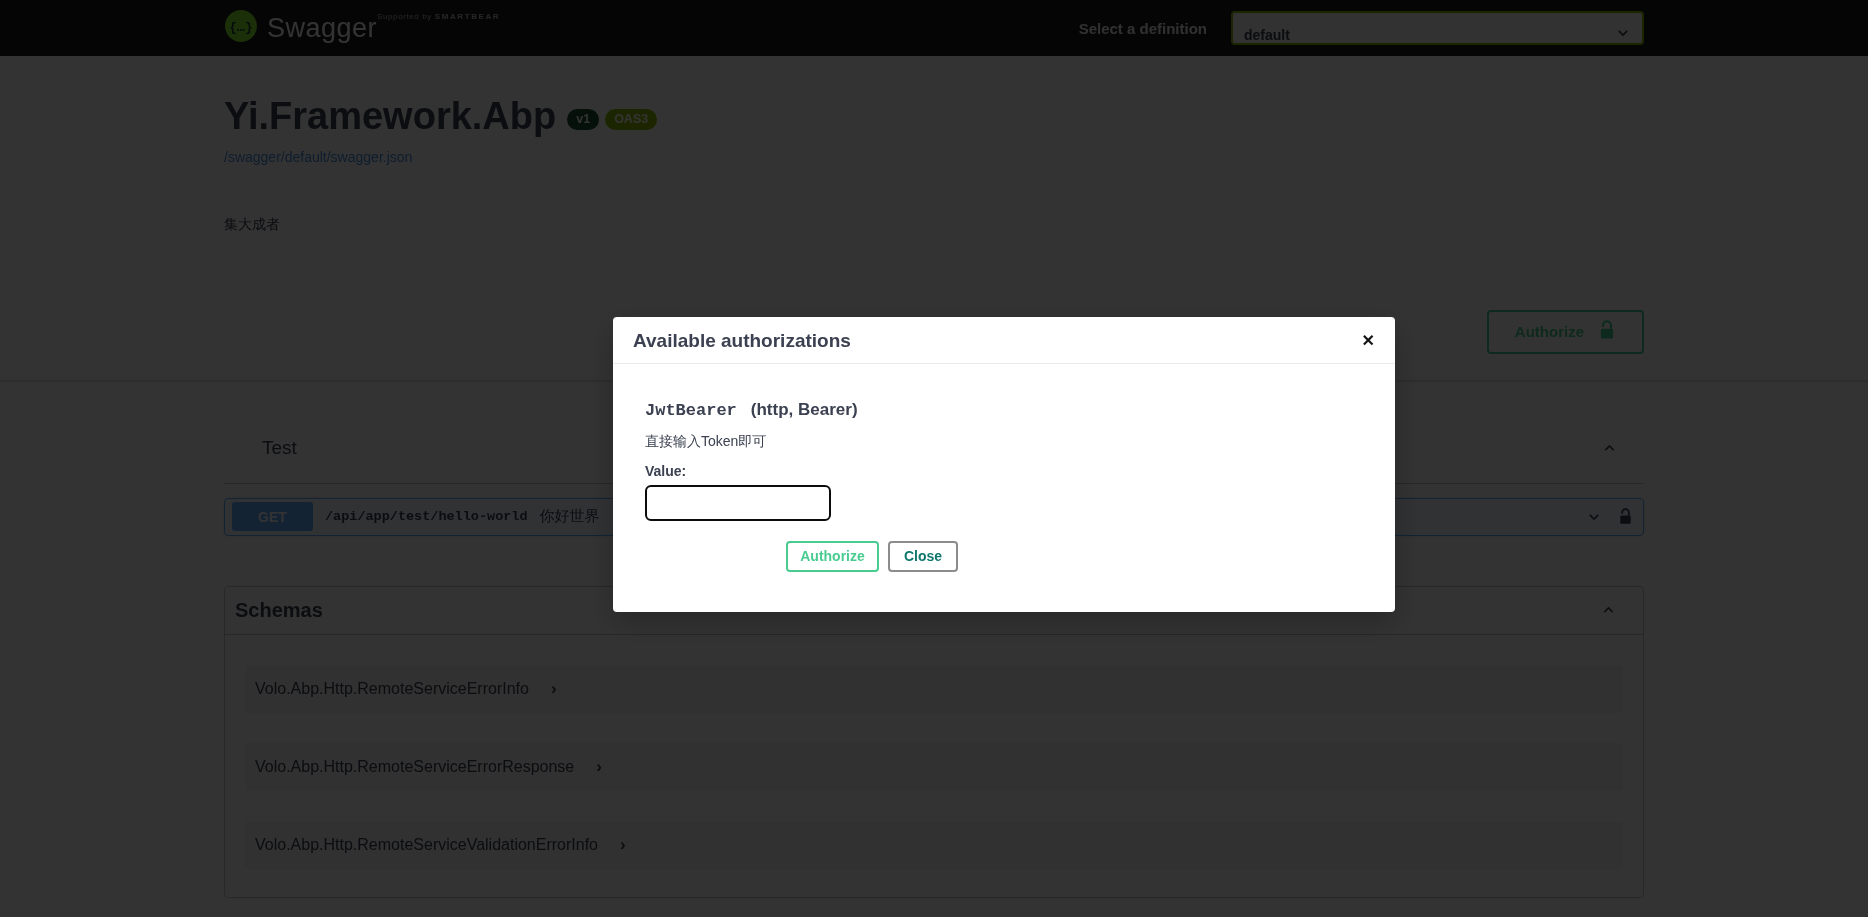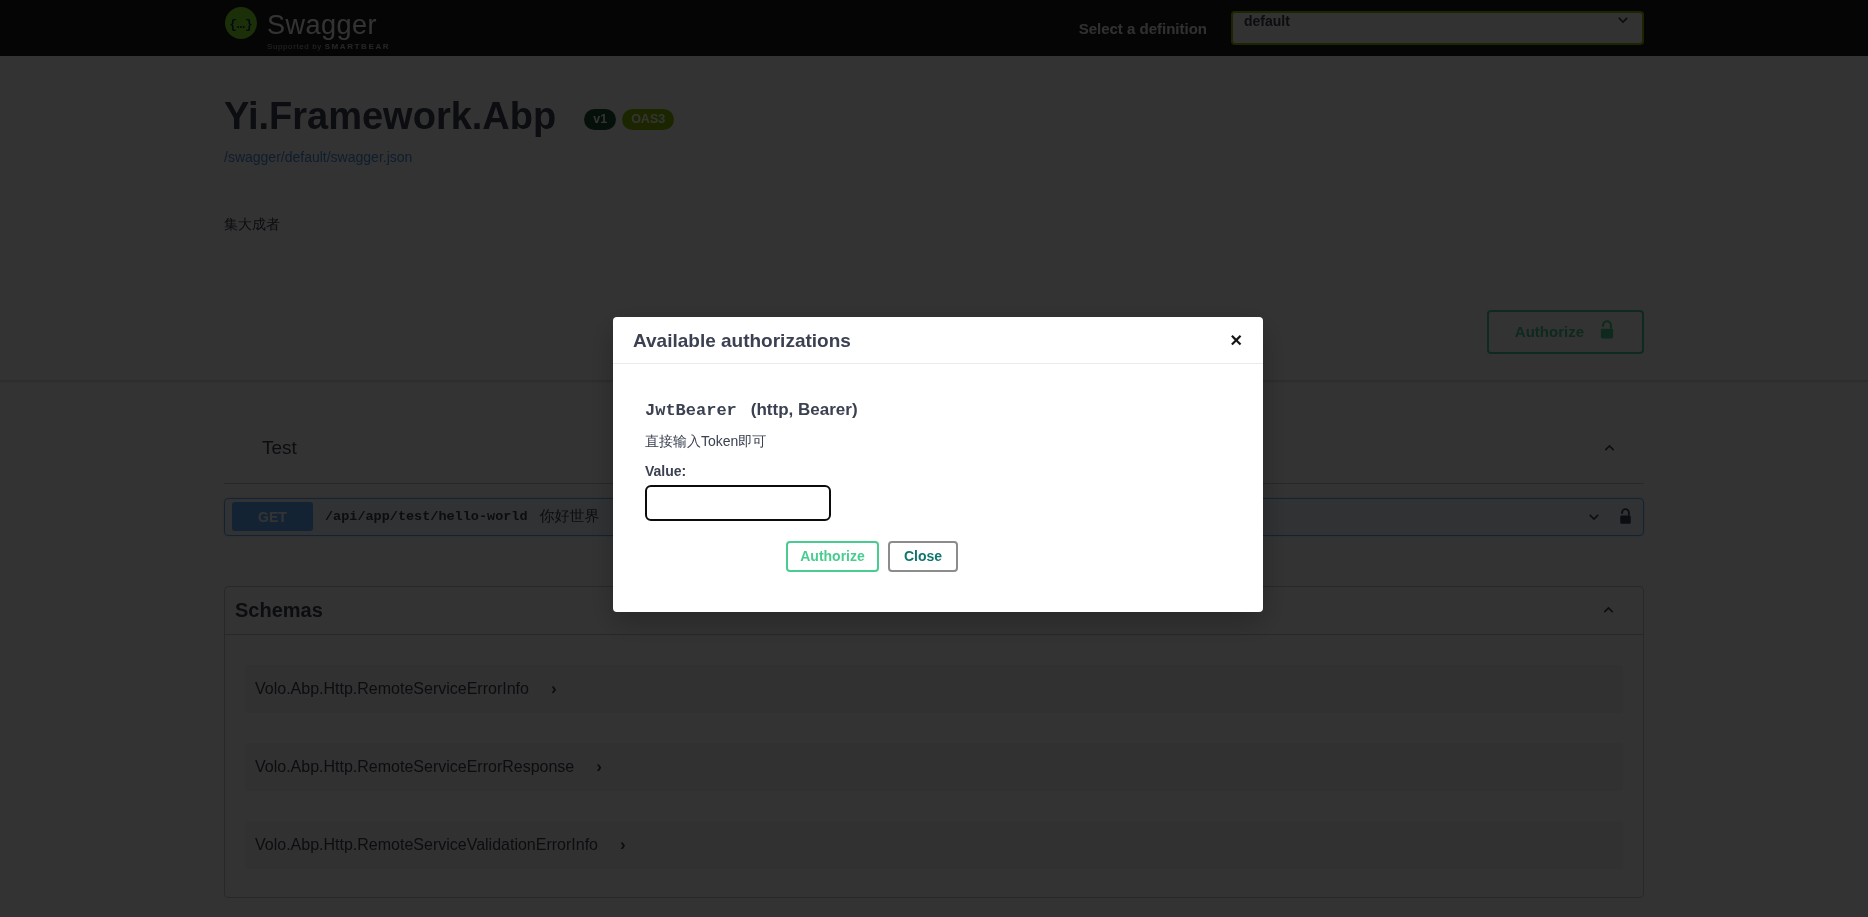--- a/index.html
+++ b/index.html
@@ -5,34 +5,34 @@
   html,body{margin:0;padding:0}
   body{
     width:1868px;height:917px;overflow:hidden;position:relative;
     background:#fff;color:#3b4151;
     font-family:"Liberation Sans",sans-serif;
   }
   
   .topbar{background:#1b1b1b;height:56px}
   .topbar-inner{max-width:1420px;margin:0 auto;height:100%;display:flex;align-items:center;justify-content:space-between}
   .brand{display:flex;align-items:flex-start;gap:9px;cursor:pointer}
-  .brand-text{display:flex;flex-direction:column}
+  .brand-text{display:flex;flex-direction:row}
   .brand-name{color:#ffffff;font-size:27px;font-weight:400;letter-spacing:.5px;line-height:1;margin-top:6px}
   .brand-sub{font-size:8px;color:#bdbdbd;margin-top:3px;letter-spacing:.6px}
   .brand-sub b{letter-spacing:1.6px}
   .definition{display:flex;align-items:center;gap:24px}
   .definition-label{color:#f0f0f0;font-weight:700;font-size:15px}
   .select-mock{width:413px;height:34px;background:#f7f7f7;border:2px solid #89bf04;border-radius:4px;
-    display:flex;align-items:flex-start;justify-content:space-between;padding:0 12px 0 11px;box-sizing:border-box;
+    display:flex;align-items:flex-end;justify-content:space-between;padding:0 12px 0 11px;box-sizing:border-box;
     font-weight:700;font-size:14px;color:#3b4151;cursor:pointer}
   
   .wrapper{max-width:1420px;margin:0 auto}
   
   .info{padding-top:38px}
-  .title-row{display:flex;align-items:flex-start;gap:28px}
+  .title-row{display:flex;align-items:flex-start;gap:11px}
   .api-title{margin:0;font-size:38px;font-weight:700;line-height:1.2;color:#3b4151}
   .badges{display:flex;gap:6px;margin-top:15px}
   .badge{border-radius:20px;color:#fff;font-size:12.5px;font-weight:700;padding:3px 9px;line-height:1.2}
   .badge.version{background:#14532d}
   .badge.oas{background:#89bf04}
   .spec-link{display:inline-block;margin-top:9px;font-size:14px;color:#4990e2;text-decoration:none}
   .api-desc{margin-top:50px;font-size:14px}
   
   .scheme-container{margin-top:46px;background:#fff;border-bottom:1px solid rgba(0,0,0,.15);
     box-shadow:0 1px 2px rgba(0,0,0,.12);padding:30px 0 26px}
@@ -59,21 +59,21 @@
     padding:12px 26px 12px 10px;border-bottom:1px solid rgba(59,65,81,.3)}
   .models-title{font-size:20px;font-weight:700;margin:0}
   .models-body{padding:30px 20px 28px}
   .model-row{background:rgba(0,0,0,.05);border-radius:4px;height:48px;display:flex;align-items:center;
     padding:0 10px;margin-bottom:30px;cursor:pointer}
   .model-row:last-child{margin-bottom:0}
   .model-name{font-size:16px;font-weight:400}
   .model-chevron{margin-left:22px;font-size:17px;font-weight:700;color:#3b4151}
   
   .overlay{position:fixed;left:0;top:0;right:0;bottom:0;background:rgba(0,0,0,.8);z-index:50}
-  .modal{position:fixed;left:613px;top:317px;width:650px;min-height:293px;background:#fff;border-radius:4px;
+  .modal{position:fixed;left:613px;top:317px;width:782px;min-height:293px;background:#fff;border-radius:4px;
     z-index:60;box-shadow:0 10px 30px rgba(0,0,0,.25);box-sizing:border-box}
   .modal-header{display:flex;align-items:center;justify-content:space-between;padding:13px 20px 11px;
     border-bottom:1px solid #ebebeb}
   .modal-title{font-size:19px;font-weight:700;margin:0}
   .modal-close{background:none;border:none;font-size:16px;font-weight:700;color:#141414;cursor:pointer;padding:0;line-height:1}
   .modal-body{padding:36px 32px 40px}
   .scheme-title{display:flex;align-items:baseline;gap:14px}
   .scheme-name{font-family:"Liberation Mono",monospace;font-size:17px;font-weight:700}
   .scheme-meta{font-size:17px;font-weight:700}
   .scheme-desc{margin-top:13px;font-size:14px}

